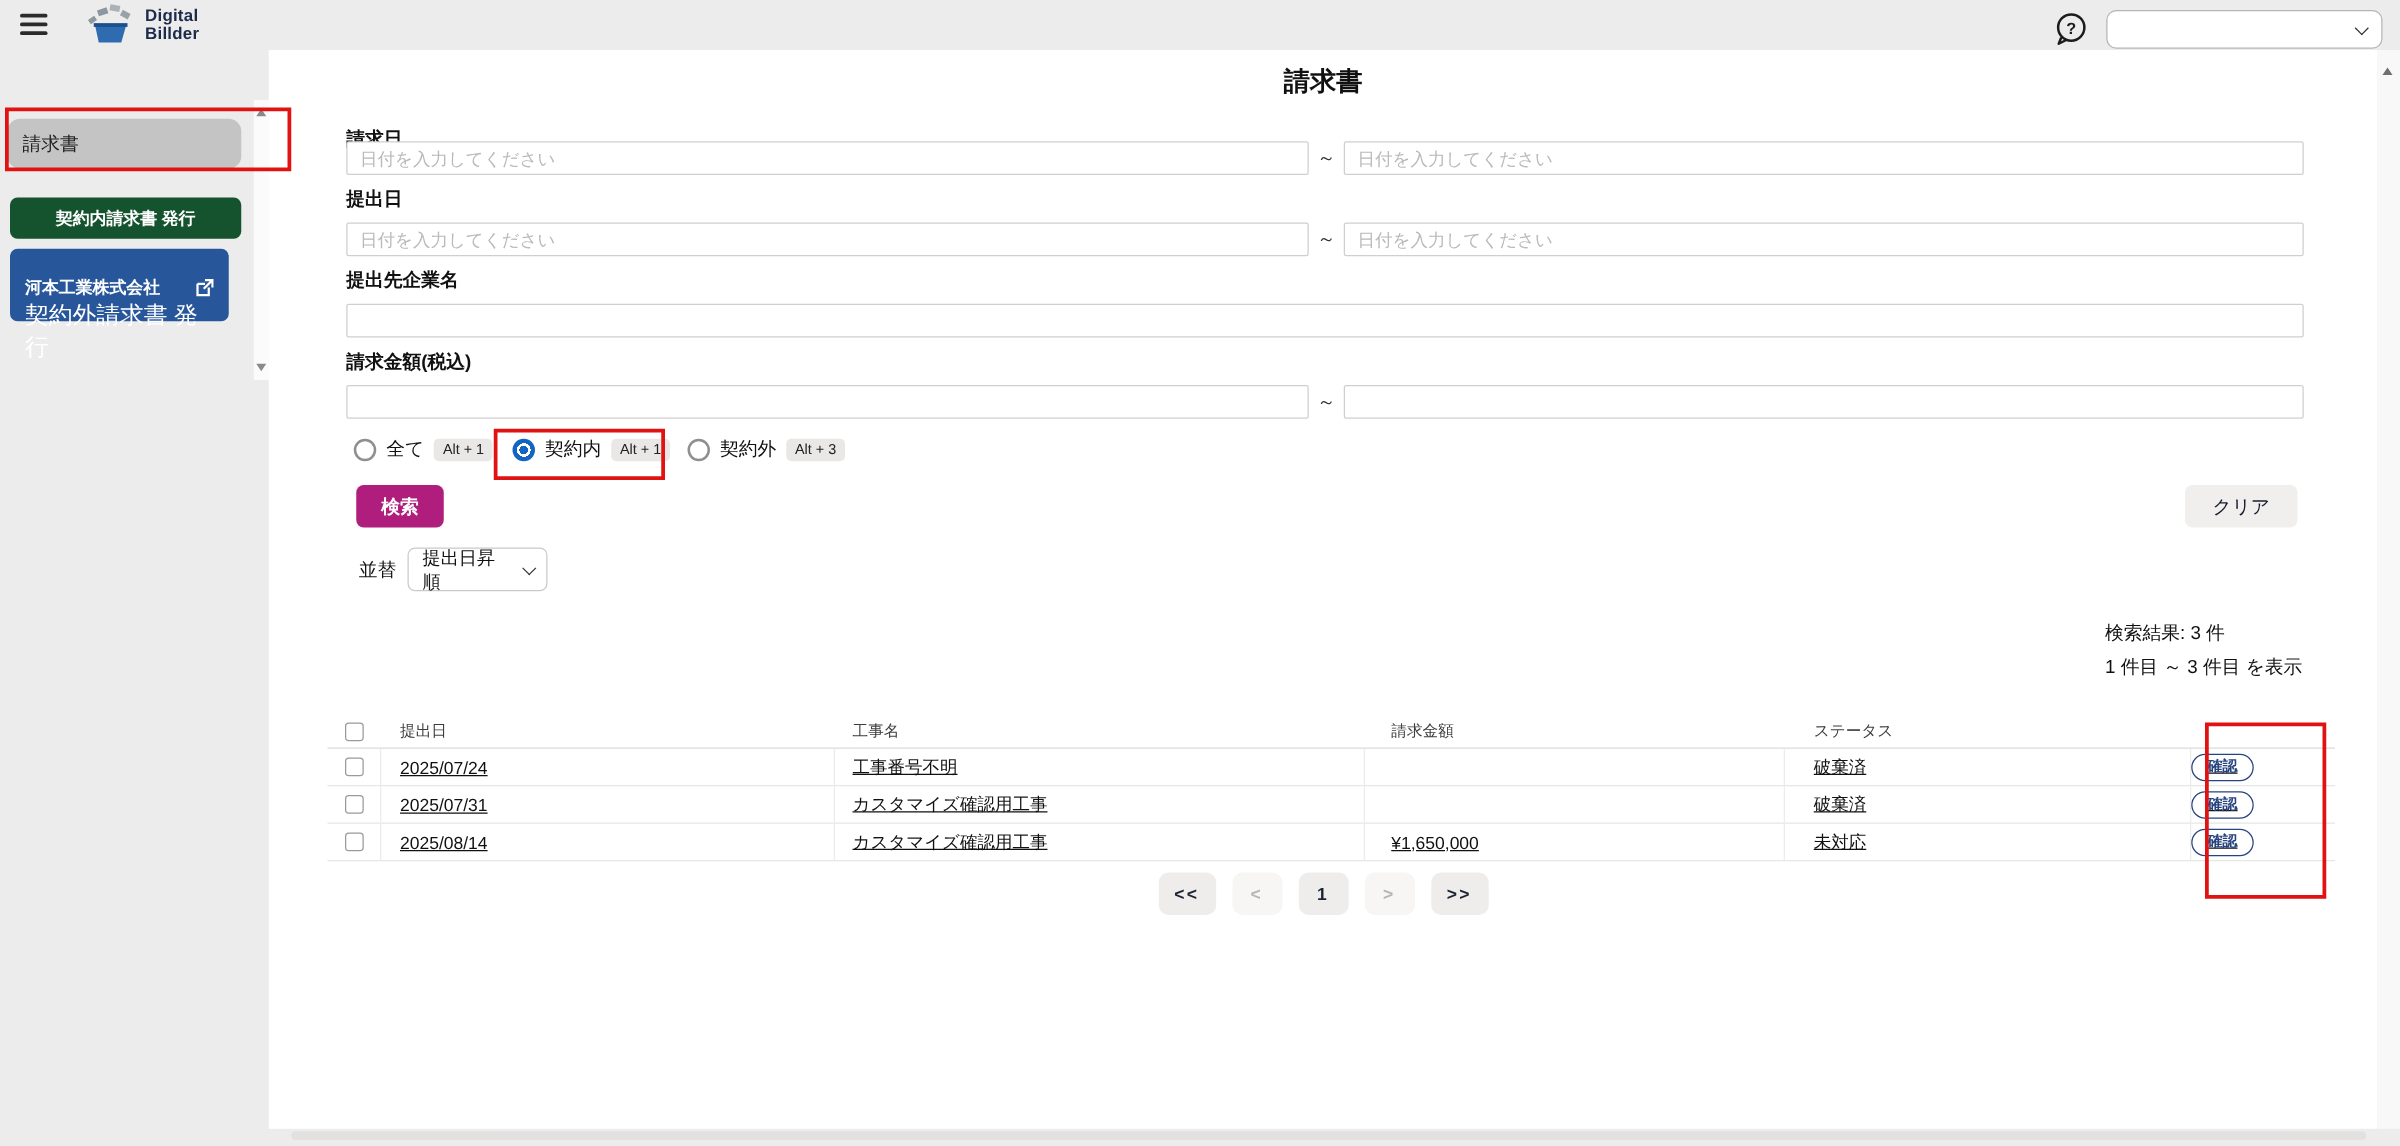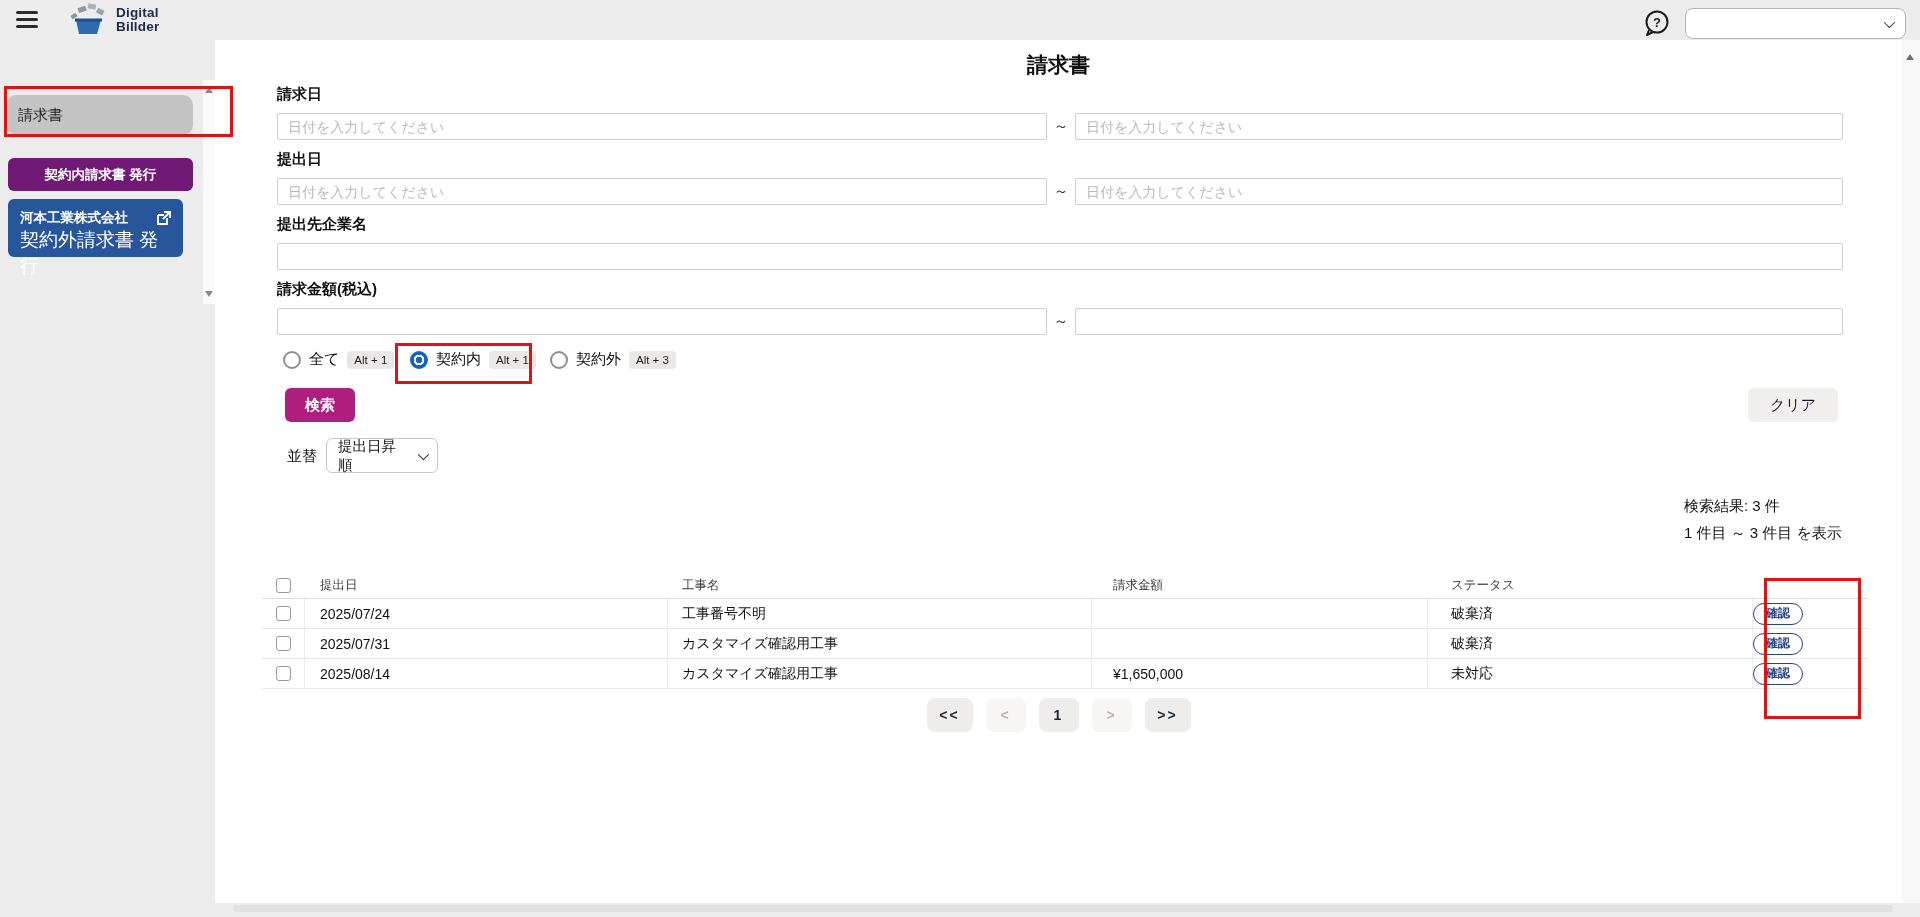--- a/index.html
+++ b/index.html
@@ -15,22 +15,22 @@
   .logo { position:absolute; left:70px; top:3px; display:flex; align-items:center; gap:6px; }
   .logo-text { font-size:13.5px; font-weight:800; color:#1c2b4a; line-height:14px; letter-spacing:.2px; }
   .help { position:absolute; left:1643px; top:9px; width:28px; height:28px; cursor:pointer; }
   .acct-select { position:absolute; left:1685px; top:8px; width:221px; height:31px; background:#fff; border:1px solid #b5b5b5; border-radius:8px; display:flex; align-items:center; justify-content:flex-end; padding:0 13px; cursor:pointer; }
   .chev { width:8px; height:8px; border-right:1.8px solid #333; border-bottom:1.8px solid #333; transform:rotate(45deg) translateY(-2px); }
   
   .sidebar { position:absolute; left:0; top:40px; width:203px; height:877px; background:#ececec; }
   .side-item { position:absolute; left:18px; font-size:15px; color:#222; cursor:pointer; }
   .side-item.first { top:57px; }
   .side-sel { position:absolute; left:6px; top:55px; width:187px; height:40px; background:#c4c4c4; border-radius:10px; display:flex; align-items:center; padding-left:12px; font-size:15px; color:#222; cursor:pointer; }
-  .btn-magenta { position:absolute; left:8px; top:118px; width:185px; height:33px; background:#701a75; border:none; border-radius:6px; color:#fff; font-weight:700; font-size:13.5px; font-family:inherit; cursor:pointer;text-align:center; }
-  .btn-blue { position:absolute; left:8px; top:159px; width:175px; height:58px; background:#27579a; border:none; border-radius:6px; color:#fff; text-align:left; padding:10px 12px; font-family:inherit; cursor:pointer; }
+  .btn-magenta { position:absolute; left:8px; top:118px; width:185px; height:33px; background:#14532d; border:none; border-radius:6px; color:#fff; font-weight:700; font-size:13.5px; font-family:inherit; cursor:pointer;text-align:center; }
+  .btn-blue { position:absolute; left:8px; top:159px; width:175px; height:58px; background:#27579a; border:none; border-radius:6px; color:#fff; text-align:left; padding:22px 12px; font-family:inherit; cursor:pointer; }
   .btn-blue .l1 { font-weight:700; font-size:13.5px; display:flex; align-items:center; justify-content:space-between; }
   .btn-blue .l2 { font-weight:400; font-size:19px; margin-top:5px; }
   .side-scroll { position:absolute; left:203px; top:40px; width:13px; height:224px; background:#fbfbfb; cursor:pointer; }
   .tri-up { position:absolute; left:2px; width:0; height:0; border-left:4.5px solid transparent; border-right:4.5px solid transparent; border-bottom:6px solid #8a8a8a; }
   .tri-down { position:absolute; left:2px; width:0; height:0; border-left:4.5px solid transparent; border-right:4.5px solid transparent; border-top:6px solid #8a8a8a; }
   
   .main { position:absolute; left:215px; top:40px; width:1687px; height:863px; background:#fff; }
   .main-scroll { position:absolute; left:1902px; top:40px; width:18px; height:863px; background:#f8f8f8; cursor:pointer; }
   .h-scroll { position:absolute; left:233px; top:905px; width:1660px; height:7px; background:#e3e1e0; border-radius:4px; cursor:pointer; }
   .page-title { position:absolute; left:215px; top:51px; width:1687px; text-align:center; font-size:21px; font-weight:700; color:#111; }
@@ -48,21 +48,21 @@
   .btn-clear { position:absolute; left:1748px; top:388px; width:90px; height:34px; background:#f1efee; color:#14182b; font-size:15px; border:none; border-radius:6px; font-family:inherit; cursor:pointer; }
   .sort-lab { position:absolute; left:287px; top:447px; font-size:15px; color:#111; }
   .sort-select { position:absolute; left:326px; top:438px; width:112px; height:35px; background:#fff; border:1px solid #c9c9c9; border-radius:6px; display:flex; align-items:center; gap:9px; padding:0 11px; font-size:14.5px; color:#111; cursor:pointer; }
   .results { position:absolute; left:1684px; top:497px; font-size:15px; color:#111; }
   .results div { margin-bottom:8px; }
   
   .tbl { position:absolute; left:262px; top:572px; width:1606px; }
   .t-head, .t-row { display:grid; grid-template-columns:43px 363px 424px 336px 325px 115px; align-items:center; }
   .t-head { height:27px; border-bottom:1px solid #dcdcdc; font-size:12.5px; color:#3d3d3d; }
   .t-row { height:30px; border-bottom:1px solid #e6e6e6; font-size:14px; color:#111; }
-  .t-row > div { height:100%; display:flex; align-items:center; border-right:1px solid #ececec; }
+  .t-row > div { height:100%; display:flex; align-items:center; border-right:1px solid #ececec;text-decoration:underline; }
   .t-row > div:last-child { border-right:none; }
   .c-check { justify-content:center; display:flex; align-items:center; }
   .c-date  { padding-left:15px; }
   .c-proj  { padding-left:14px; }
   .c-amt   { padding-left:21px; }
   .c-stat  { padding-left:23px; }
   .c-act   { justify-content:flex-start; display:flex; }
   .checkbox { width:15px; height:15px; background:#fff; border:1.5px solid #9a9a9a; border-radius:3px; cursor:pointer; }
   .btn-confirm { width:50px; height:22px; background:#fff; border:1.5px solid #27447e; border-radius:11px; color:#27447e; font-size:12px; font-weight:700; font-family:inherit; cursor:pointer; }
   
@@ -136,21 +136,21 @@
   </div>
 
   <div class="main"></div>
   <div class="main-scroll">
     <span class="tri-up" style="top:14px; left:4px; border-bottom-color:#6f6f6f;"></span>
   </div>
   <div class="h-scroll"></div>
 
   <div class="page-title">請求書</div>
 
-  <div class="f-label" style="left:277px; top:85px;">請求日</div>
+  <div class="f-label" style="left:277px; top:102px;">請求日</div>
   <input class="text-input" style="left: 277px; top: 113px; width: 770px;" placeholder="日付を入力してください">
   <span class="tilde" style="left:1048px; top:117px;">～</span>
   <input class="text-input" style="left: 1075px; top: 113px; width: 768px;" placeholder="日付を入力してください">
 
   <div class="f-label" style="left:277px; top:150px;">提出日</div>
   <input class="text-input" style="left: 277px; top: 178px; width: 770px;" placeholder="日付を入力してください">
   <span class="tilde" style="left:1048px; top:182px;">～</span>
   <input class="text-input" style="left: 1075px; top: 178px; width: 768px;" placeholder="日付を入力してください">
 
   <div class="f-label" style="left:277px; top:215px;text-align:right;">提出先企業名</div>

